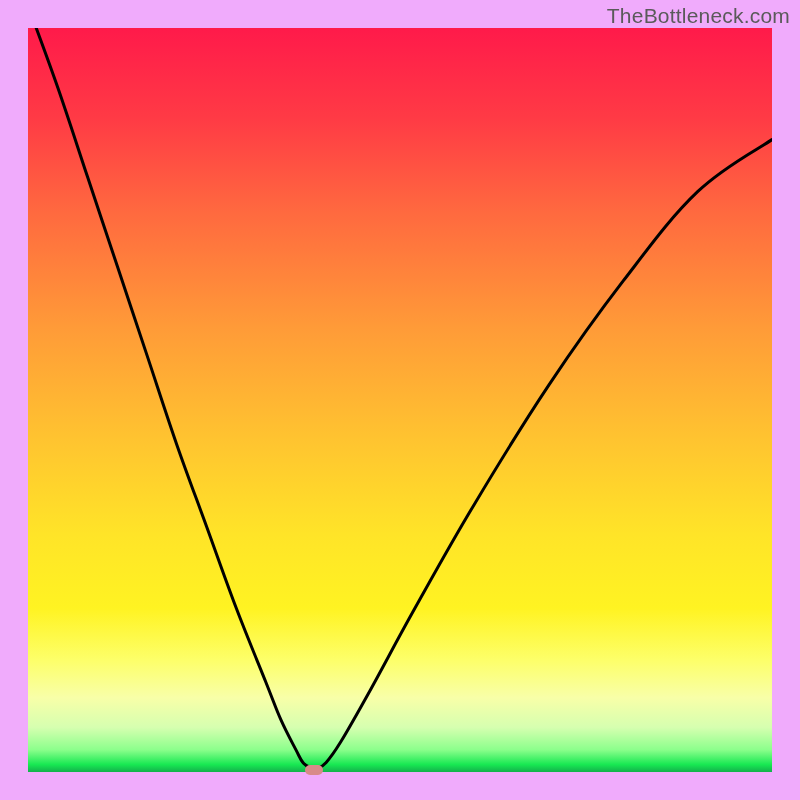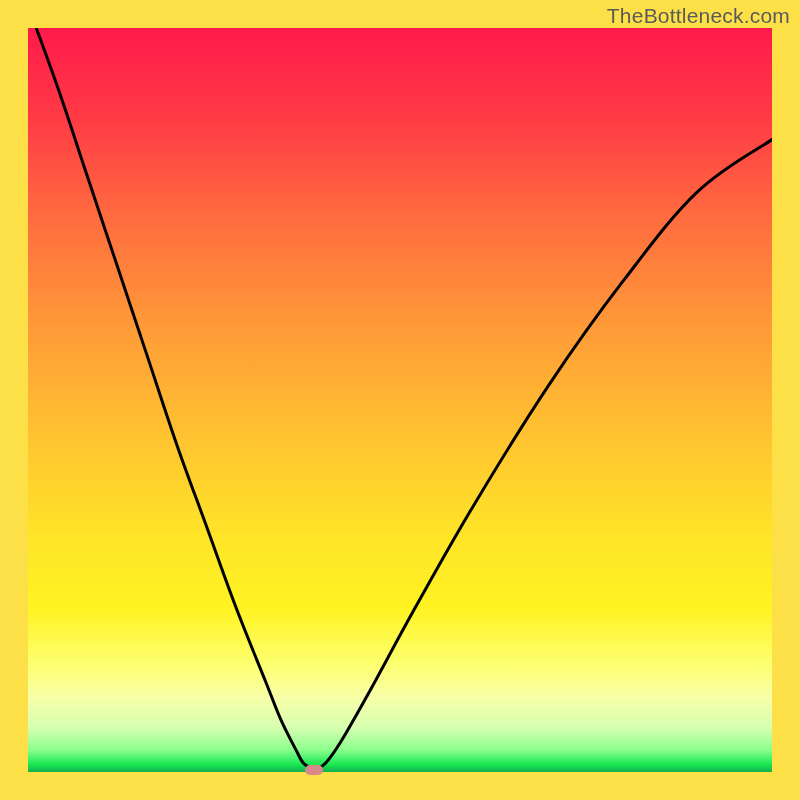--- a/index.html
+++ b/index.html
@@ -3,21 +3,21 @@
 <meta charset="utf-8">
 <style>
   * { margin: 0; padding: 0; box-sizing: border-box; }
   body { width: 800px; height: 800px; background: #000; position: relative; font-family: Arial, sans-serif; }
   .frame {
     position: absolute;
     top: 0;
     left: 0;
     width: 800px;
     height: 800px;
-    background: #fde047;
+    background: #f0abfc;
   }
   .plot-area {
     position: absolute;
     top: 28px;
     left: 28px;
     width: 744px;
     height: 744px;
   }
   .gradient-bg {
     position: absolute;

